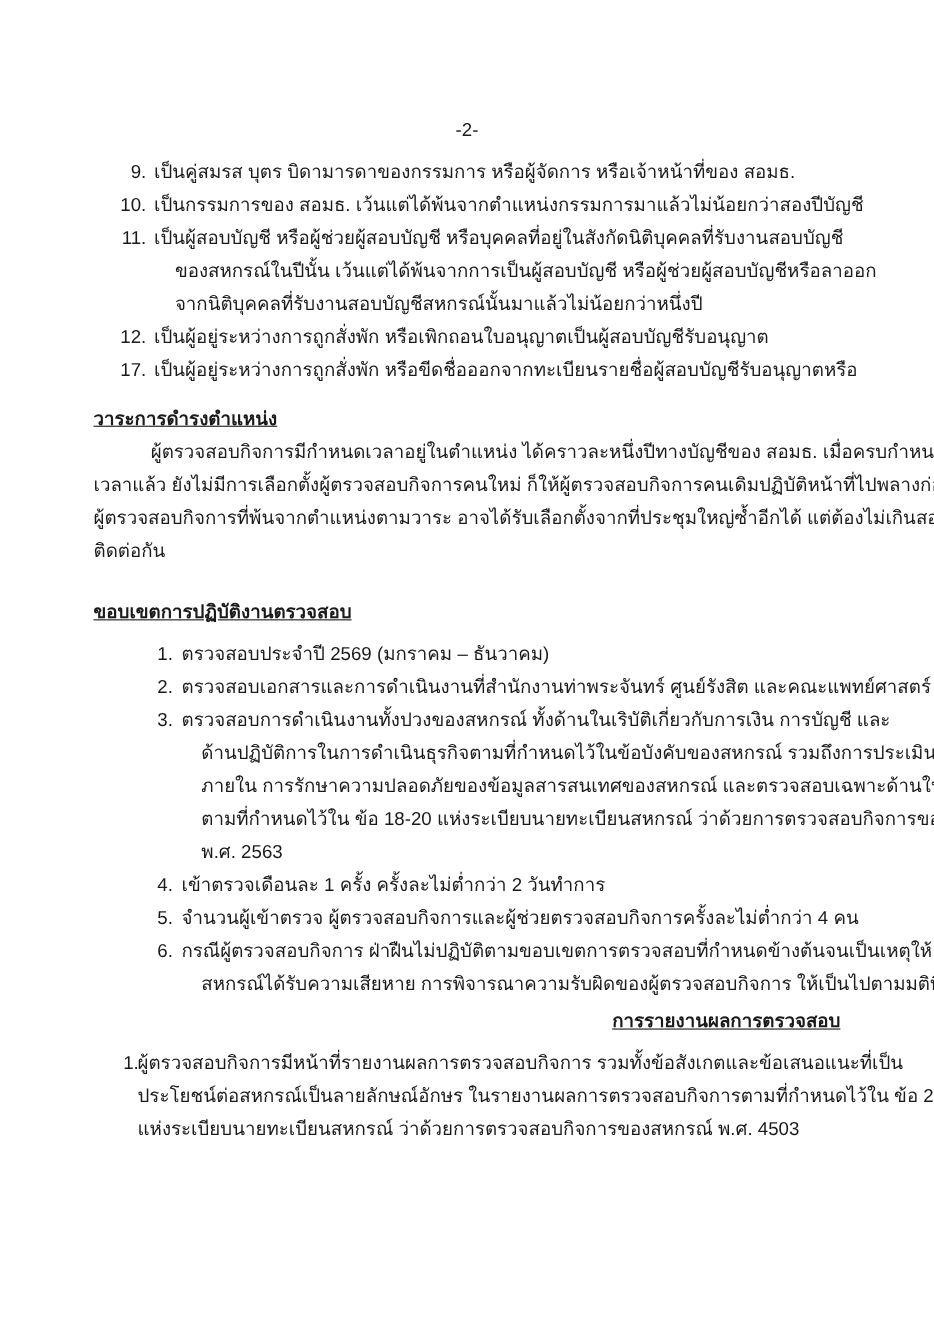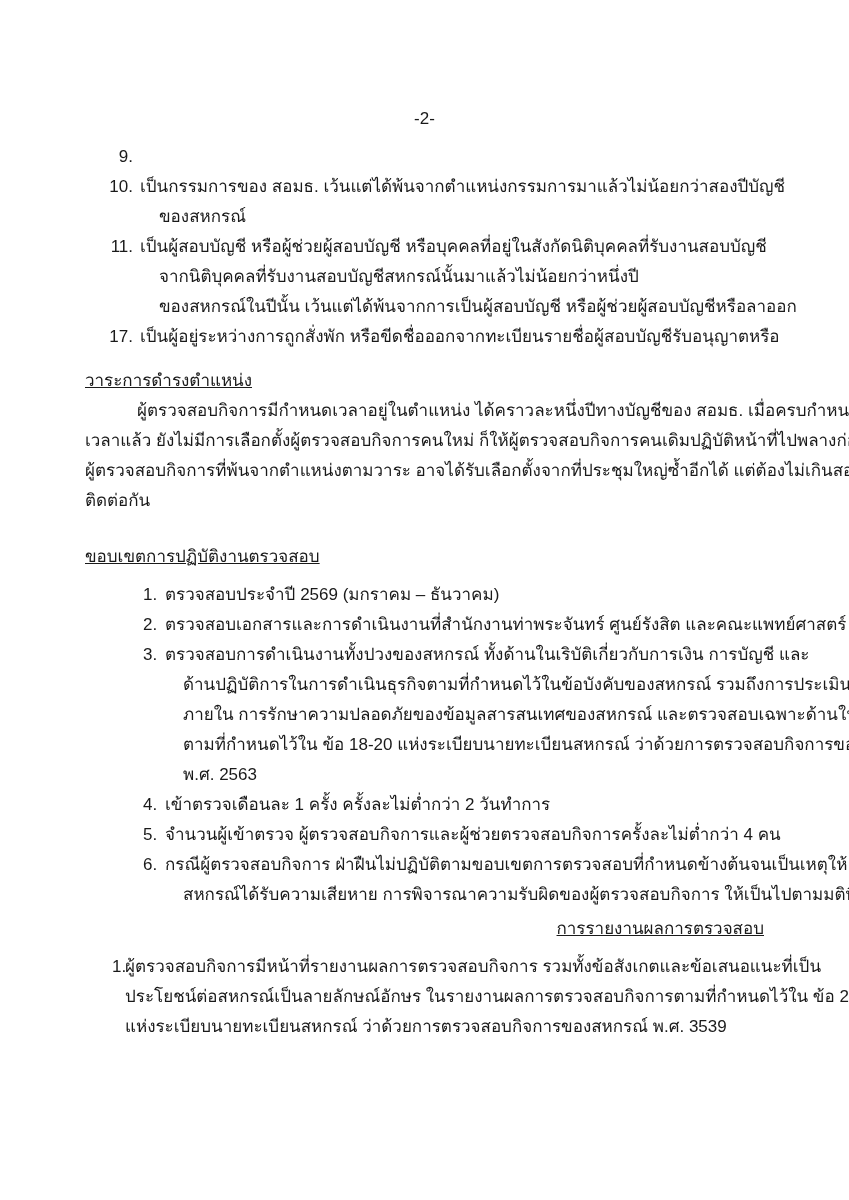--- a/index.html
+++ b/index.html
@@ -10,21 +10,21 @@
     box-sizing:border-box;
     padding:104px 85px 0 85px;
     font-family:"Liberation Sans", sans-serif;
     font-size:17px;
     color:#1a1a1a;
     overflow:hidden;
   }
   .line{line-height:30px;height:30px;white-space:nowrap;}
   .pagenum{text-align:center;line-height:30px;height:30px;}
   .heading{
-    font-weight:normal;
+    font-weight:bold;
     text-decoration:underline;
     line-height:30px;height:30px;
     white-space:nowrap;
   }
   .h1{margin-top:14px;}
   .h2{margin-top:26px;}
   .h3{margin-top:4px;text-align:right;}
   
   .qual-list{margin-top:8px;}
   .qrow{display:flex;margin-left:22px;}
@@ -50,32 +50,36 @@
 </head>
 <body>
 
 <div class="page">
 
   <div class="pagenum">-2-</div>
 
   <div class="qual-list">
     <div class="qrow">
       <span class="qnum">9.</span>
+      <span class="qtext">เป็นคู่สมรส บุตร บิดามารดาของกรรมการ หรือผู้จัดการ หรือเจ้าหน้าที่ของ สอมธ.</span>
     </div>
     <div class="qrow">
       <span class="qnum">10.</span>
       <span class="qtext">เป็นกรรมการของ สอมธ. เว้นแต่ได้พ้นจากตำแหน่งกรรมการมาแล้วไม่น้อยกว่าสองปีบัญชี</span>
     </div>
-    <div class="qcont">ของสหกรณ์</div>
     <div class="qrow">
       <span class="qnum">11.</span>
       <span class="qtext">เป็นผู้สอบบัญชี หรือผู้ช่วยผู้สอบบัญชี หรือบุคคลที่อยู่ในสังกัดนิติบุคคลที่รับงานสอบบัญชี</span>
     </div>
+    <div class="qcont">ของสหกรณ์ในปีนั้น เว้นแต่ได้พ้นจากการเป็นผู้สอบบัญชี หรือผู้ช่วยผู้สอบบัญชีหรือลาออก</div>
     <div class="qcont">จากนิติบุคคลที่รับงานสอบบัญชีสหกรณ์นั้นมาแล้วไม่น้อยกว่าหนึ่งปี</div>
-    <div class="qcont">ของสหกรณ์ในปีนั้น เว้นแต่ได้พ้นจากการเป็นผู้สอบบัญชี หรือผู้ช่วยผู้สอบบัญชีหรือลาออก</div>
+    <div class="qrow">
+      <span class="qnum">12.</span>
+      <span class="qtext">เป็นผู้อยู่ระหว่างการถูกสั่งพัก หรือเพิกถอนใบอนุญาตเป็นผู้สอบบัญชีรับอนุญาต</span>
+    </div>
     <div class="qrow">
       <span class="qnum">17.</span>
       <span class="qtext">เป็นผู้อยู่ระหว่างการถูกสั่งพัก หรือขีดชื่อออกจากทะเบียนรายชื่อผู้สอบบัญชีรับอนุญาตหรือ</span>
     </div>
   </div>
 
   <div class="heading h1">วาระการดำรงตำแหน่ง</div>
 
   <div class="para">
     <div class="line first">ผู้ตรวจสอบกิจการมีกำหนดเวลาอยู่ในตำแหน่ง ได้คราวละหนึ่งปีทางบัญชีของ สอมธ. เมื่อครบกำหนด</div>
@@ -119,16 +123,16 @@
   </div>
 
   <div class="heading h3">การรายงานผลการตรวจสอบ</div>
 
   <div class="report-list">
     <div class="rrow">
       <span class="rnum">1.</span>
       <span class="rtext">ผู้ตรวจสอบกิจการมีหน้าที่รายงานผลการตรวจสอบกิจการ รวมทั้งข้อสังเกตและข้อเสนอแนะที่เป็น</span>
     </div>
     <div class="rcont">ประโยชน์ต่อสหกรณ์เป็นลายลักษณ์อักษร ในรายงานผลการตรวจสอบกิจการตามที่กำหนดไว้ใน ข้อ 21-23</div>
-    <div class="rcont">แห่งระเบียบนายทะเบียนสหกรณ์ ว่าด้วยการตรวจสอบกิจการของสหกรณ์ พ.ศ. 3539</div>
+    <div class="rcont">แห่งระเบียบนายทะเบียนสหกรณ์ ว่าด้วยการตรวจสอบกิจการของสหกรณ์ พ.ศ. 4503</div>
   </div>
 
 </div>
 
 </body></html>

